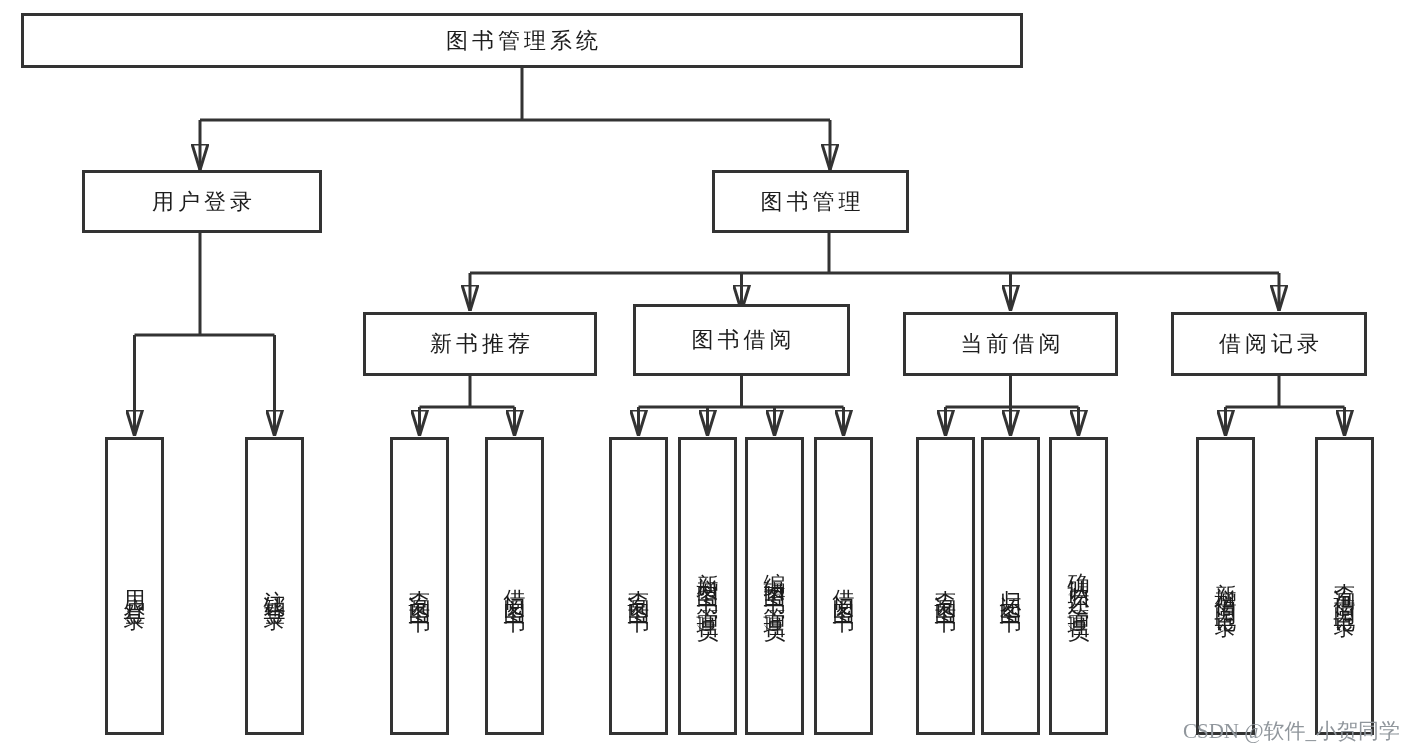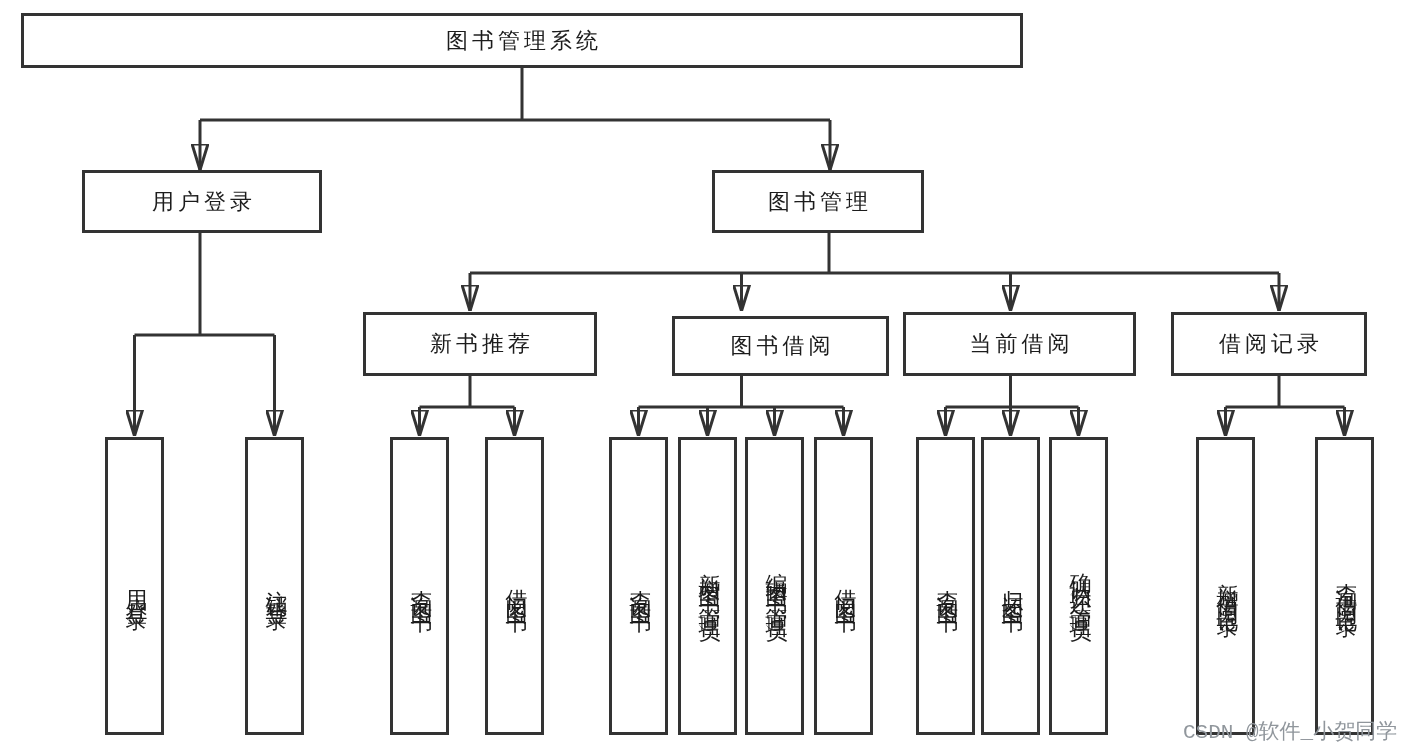--- a/index.html
+++ b/index.html
@@ -1,21 +1,21 @@
 <!DOCTYPE html>
 <html><head>
 <meta charset="utf-8">
 <style>
   html, body { margin: 0; padding: 0; background: #ffffff; }
   .canvas {
     position: relative;
     width: 1405px;
     height: 747px;
     background: #ffffff;
-    font-family: Liberation Mono, monospace;
+    font-family: Liberation Serif, serif;
     overflow: hidden;
   }
   svg.edges {
     position: absolute;
     left: 0; top: 0;
     width: 1405px; height: 747px;
   }
   svg.edges path, svg.edges line {
     stroke: #333333;
     stroke-width: 3;
@@ -100,31 +100,31 @@
     <line x1="1344.5" y1="407" x2="1344.5" y2="436" marker-end="url(#arrowhead)"></line>
   </svg>
 
   <div class="box" style="left:21px; top:13px; width:1002px; height:55px;">
     <span class="hlabel">图书管理系统</span>
   </div>
 
   <div class="box" style="left:82px; top:170px; width:240px; height:63px;">
     <span class="hlabel">用户登录</span>
   </div>
-  <div class="box" style="left:712px; top:170px; width:212px; height:63px;">
+  <div class="box" style="left:712px; top:170px; width:197px; height:63px;">
     <span class="hlabel">图书管理</span>
   </div>
 
   <div class="box" style="left:363px; top:312px; width:234px; height:64px;">
     <span class="hlabel">新书推荐</span>
   </div>
-  <div class="box" style="left:633px; top:316px; width:217px; height:60px;margin-left:39px;">
+  <div class="box" style="left:633px; top:304px; width:217px; height:72px;">
     <span class="hlabel">图书借阅</span>
   </div>
-  <div class="box" style="left:903px; top:312px; width:233px; height:64px;justify-content:center;">
+  <div class="box" style="left:903px; top:312px; width:215px; height:64px;justify-content:center;">
     <span class="hlabel">当前借阅</span>
   </div>
   <div class="box" style="left:1171px; top:312px; width:196px; height:64px;">
     <span class="hlabel">借阅记录</span>
   </div>
 
   <div class="box leaf" style="left:105px; top:437px; width:59px; height:298px;">
     <span class="vlabel">用户登录</span>
   </div>
   <div class="box leaf" style="left:245px; top:437px; width:59px; height:298px;">

